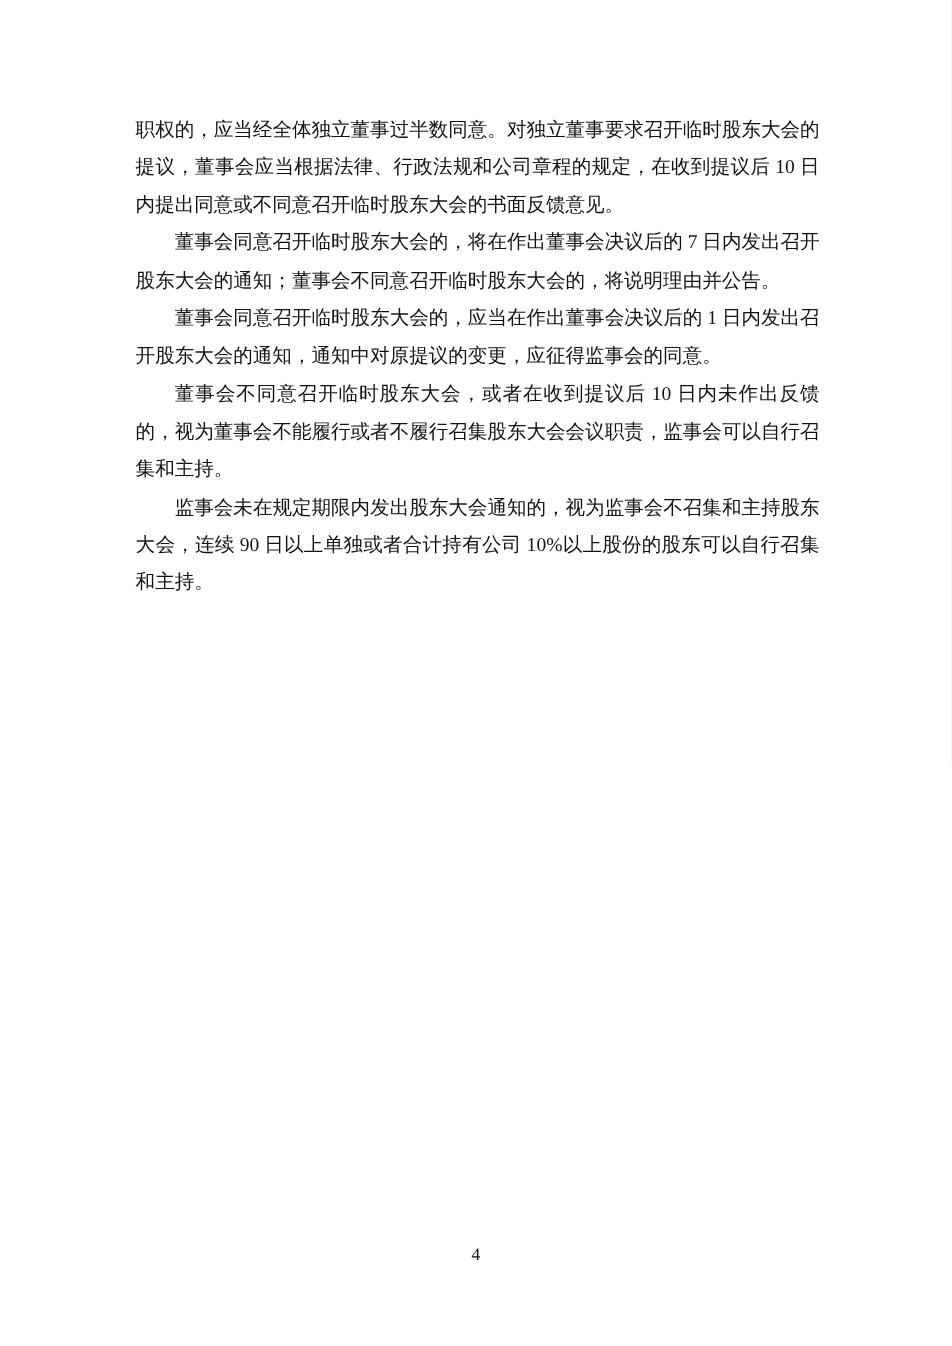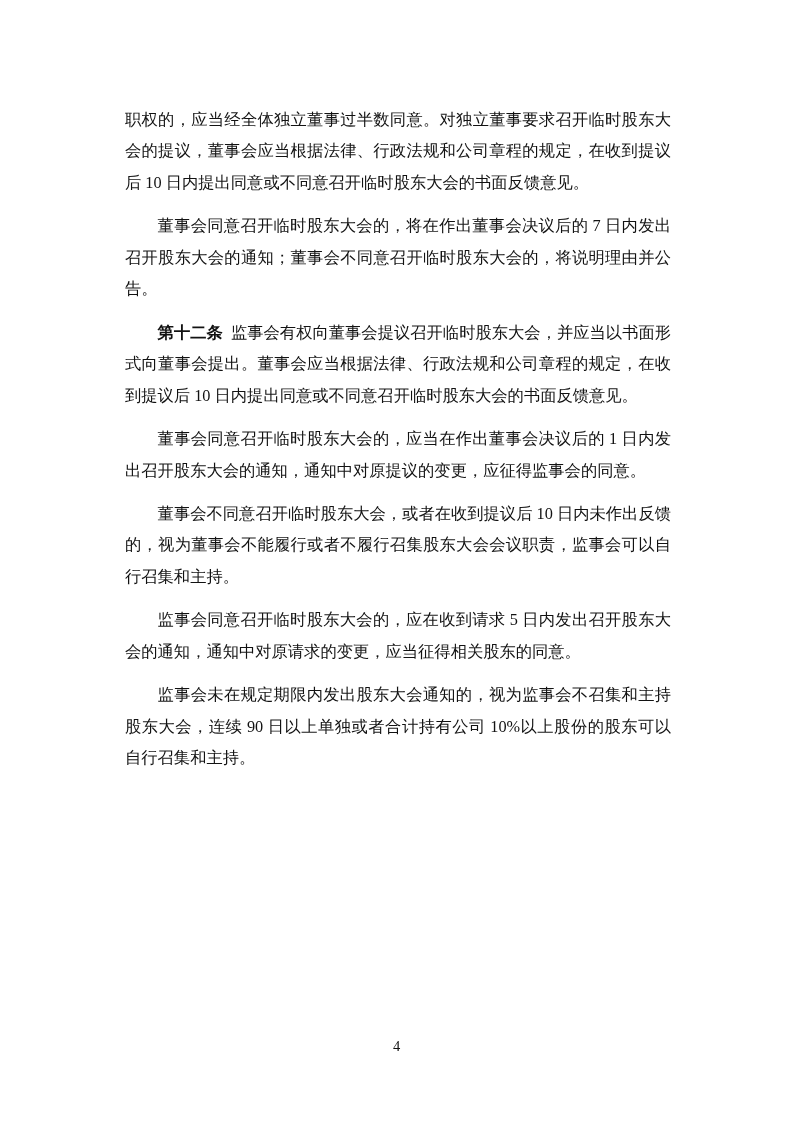--- a/index.html
+++ b/index.html
@@ -16,21 +16,21 @@
     font-family: "Liberation Serif", "DejaVu Serif", serif;
     color: #121212;
   }
   .doc-body {
     position: absolute;
     left: 113px;
     top: 92px;
     width: 570px;
   }
   p.para {
-    margin: 12px;
+    margin: 0;
     padding: 0;
     font-size: 16.3px;
     line-height: 31.45px;
     text-align: justify;
     text-justify: inter-character;
     text-indent: 2em;
     word-break: break-all;
   }
   p.para.continuation {
     text-indent: 0;
@@ -55,22 +55,20 @@
     color: #121212;
   }
 </style>
 </head>
 <body>
 
 <div class="page">
   <main class="doc-body" id="doc-body">
       <p class="para continuation"><span>职权的，应当经全体独立董事过半数同意。对独立董事要求召开临时股东大会的提议，董事会应当根据法律、行政法规和公司章程的规定，在收到提议后 10 日内提出同意或不同意召开临时股东大会的书面反馈意见。</span></p>
       <p class="para indented"><span>董事会同意召开临时股东大会的，将在作出董事会决议后的 7 日内发出召开股东大会的通知；董事会不同意召开临时股东大会的，将说明理由并公告。</span></p>
-      <p class="para indented"><span class="article-no">第十二条</span><span class="article-gap"></span><span>监事会有权向董事会提议召开临时股东大会，并应当以书面形式向董事会提出。董事会应当根据法律、行政法规和公司章程的规定，在收到提议后 10 日内提出同意或不同意召开临时股东大会的书面反馈意见。</span></p>
       <p class="para indented"><span>董事会同意召开临时股东大会的，应当在作出董事会决议后的 1 日内发出召开股东大会的通知，通知中对原提议的变更，应征得监事会的同意。</span></p>
       <p class="para indented"><span>董事会不同意召开临时股东大会，或者在收到提议后 10 日内未作出反馈的，视为董事会不能履行或者不履行召集股东大会会议职责，监事会可以自行召集和主持。</span></p>
-      <p class="para indented"><span>监事会同意召开临时股东大会的，应在收到请求 5 日内发出召开股东大会的通知，通知中对原请求的变更，应当征得相关股东的同意。</span></p>
       <p class="para indented"><span>监事会未在规定期限内发出股东大会通知的，视为监事会不召集和主持股东大会，连续 90 日以上单独或者合计持有公司 10%以上股份的股东可以自行召集和主持。</span></p>
     </main>
   <footer class="page-footer">
     <span class="page-number">4</span>
   </footer>
 </div>
 
 </body></html>

